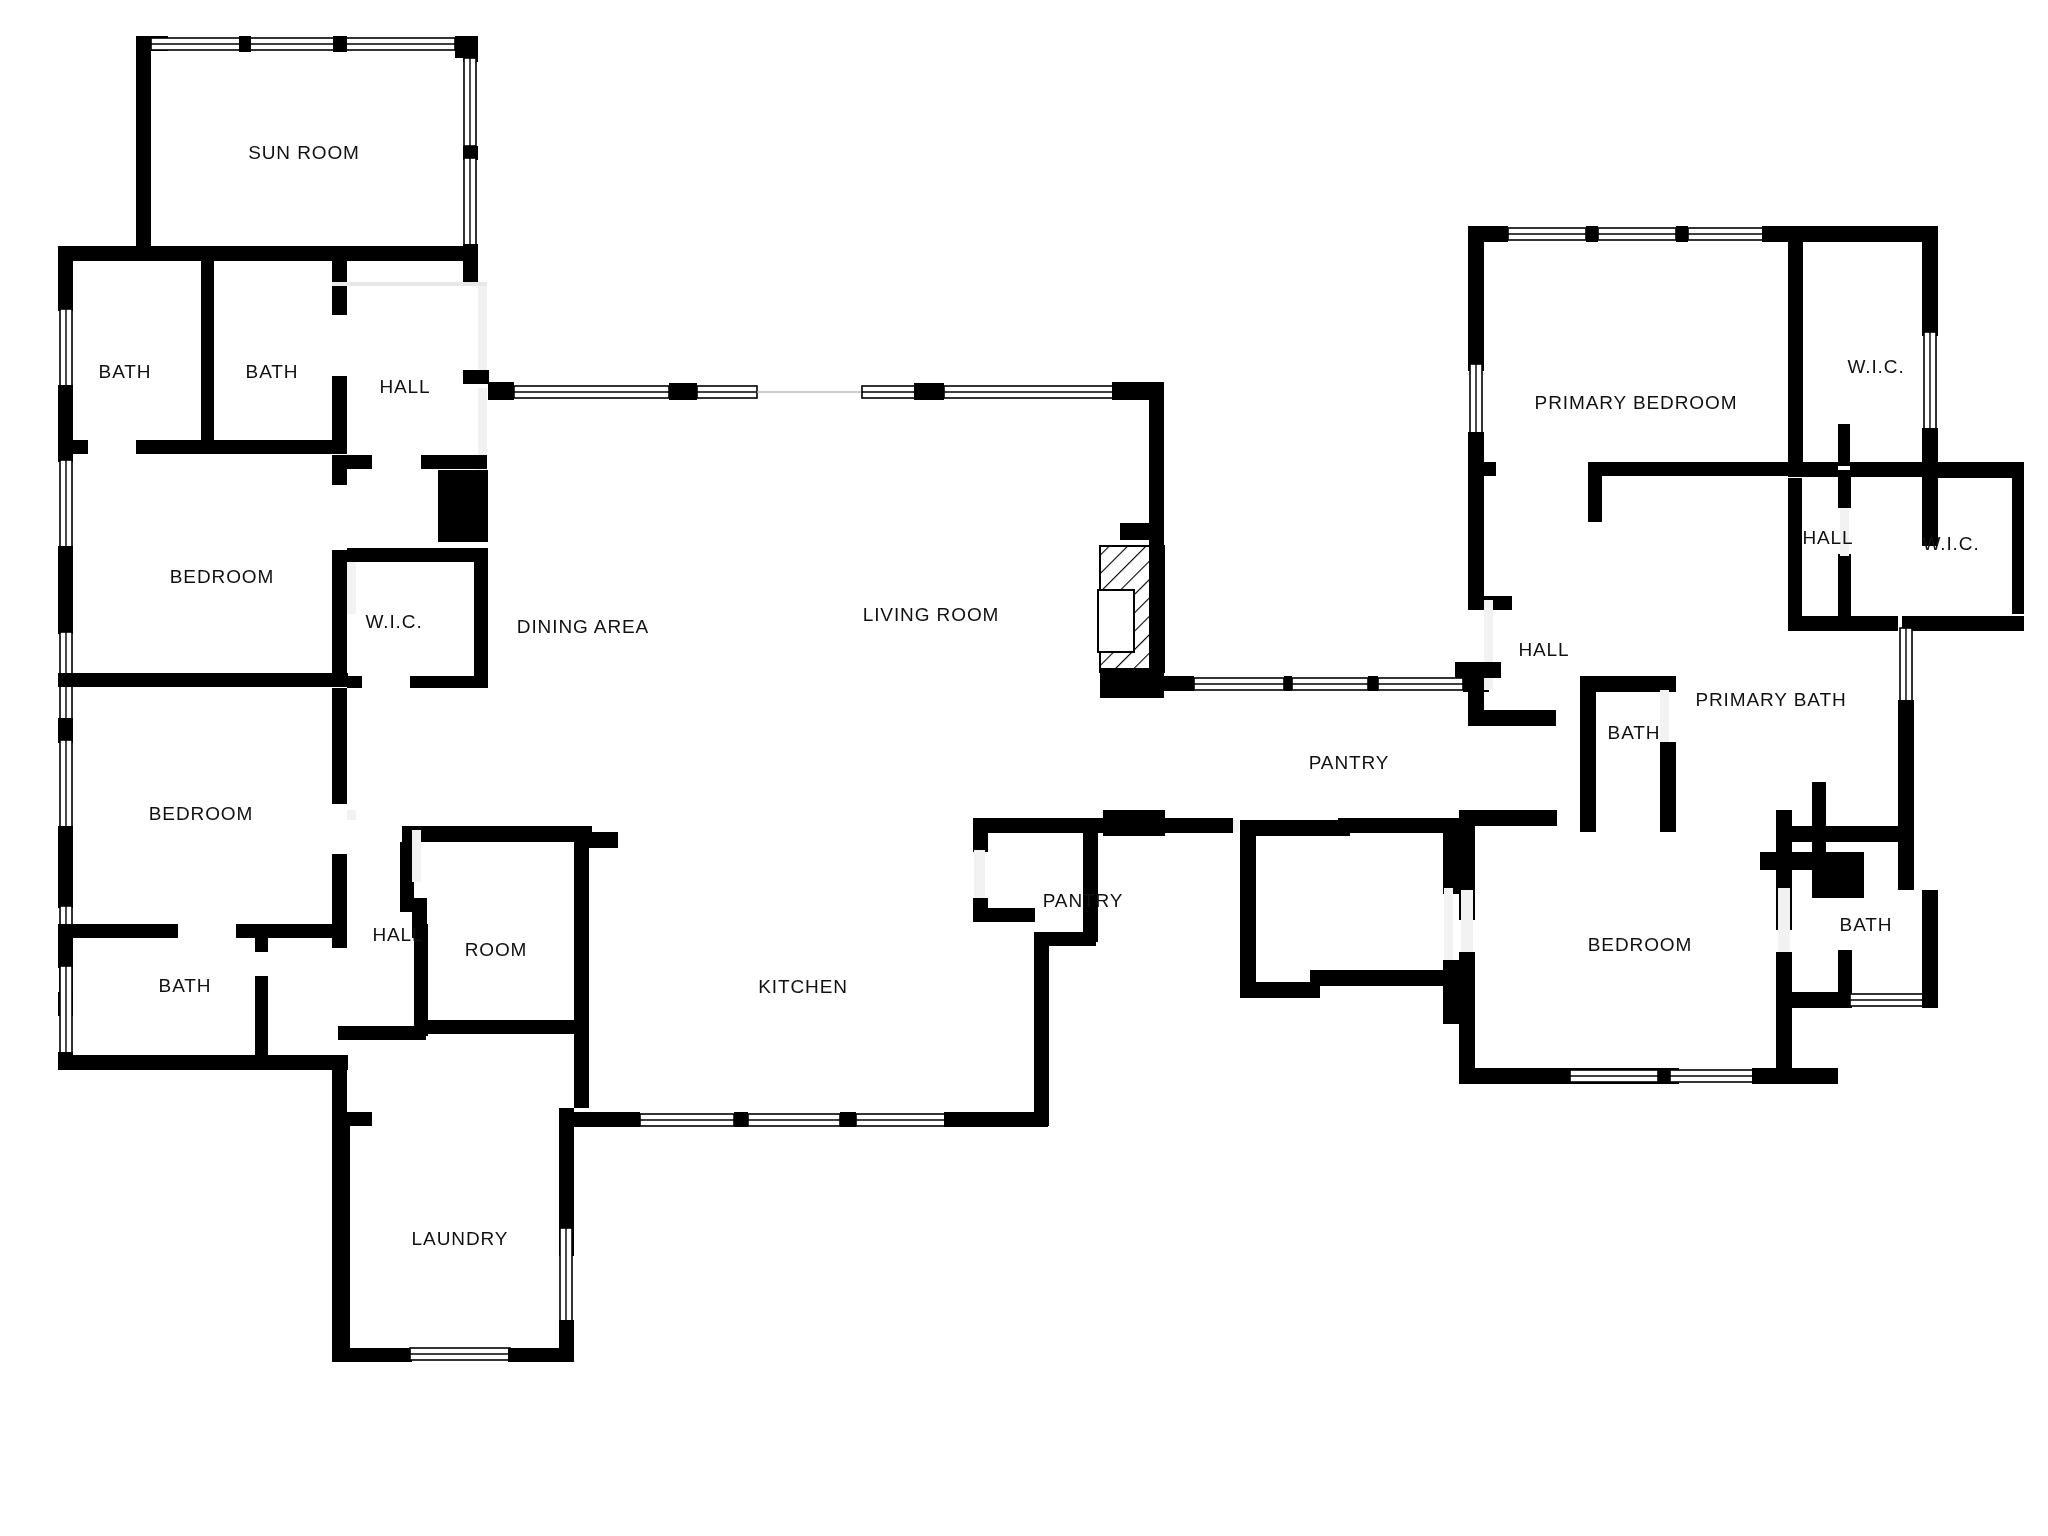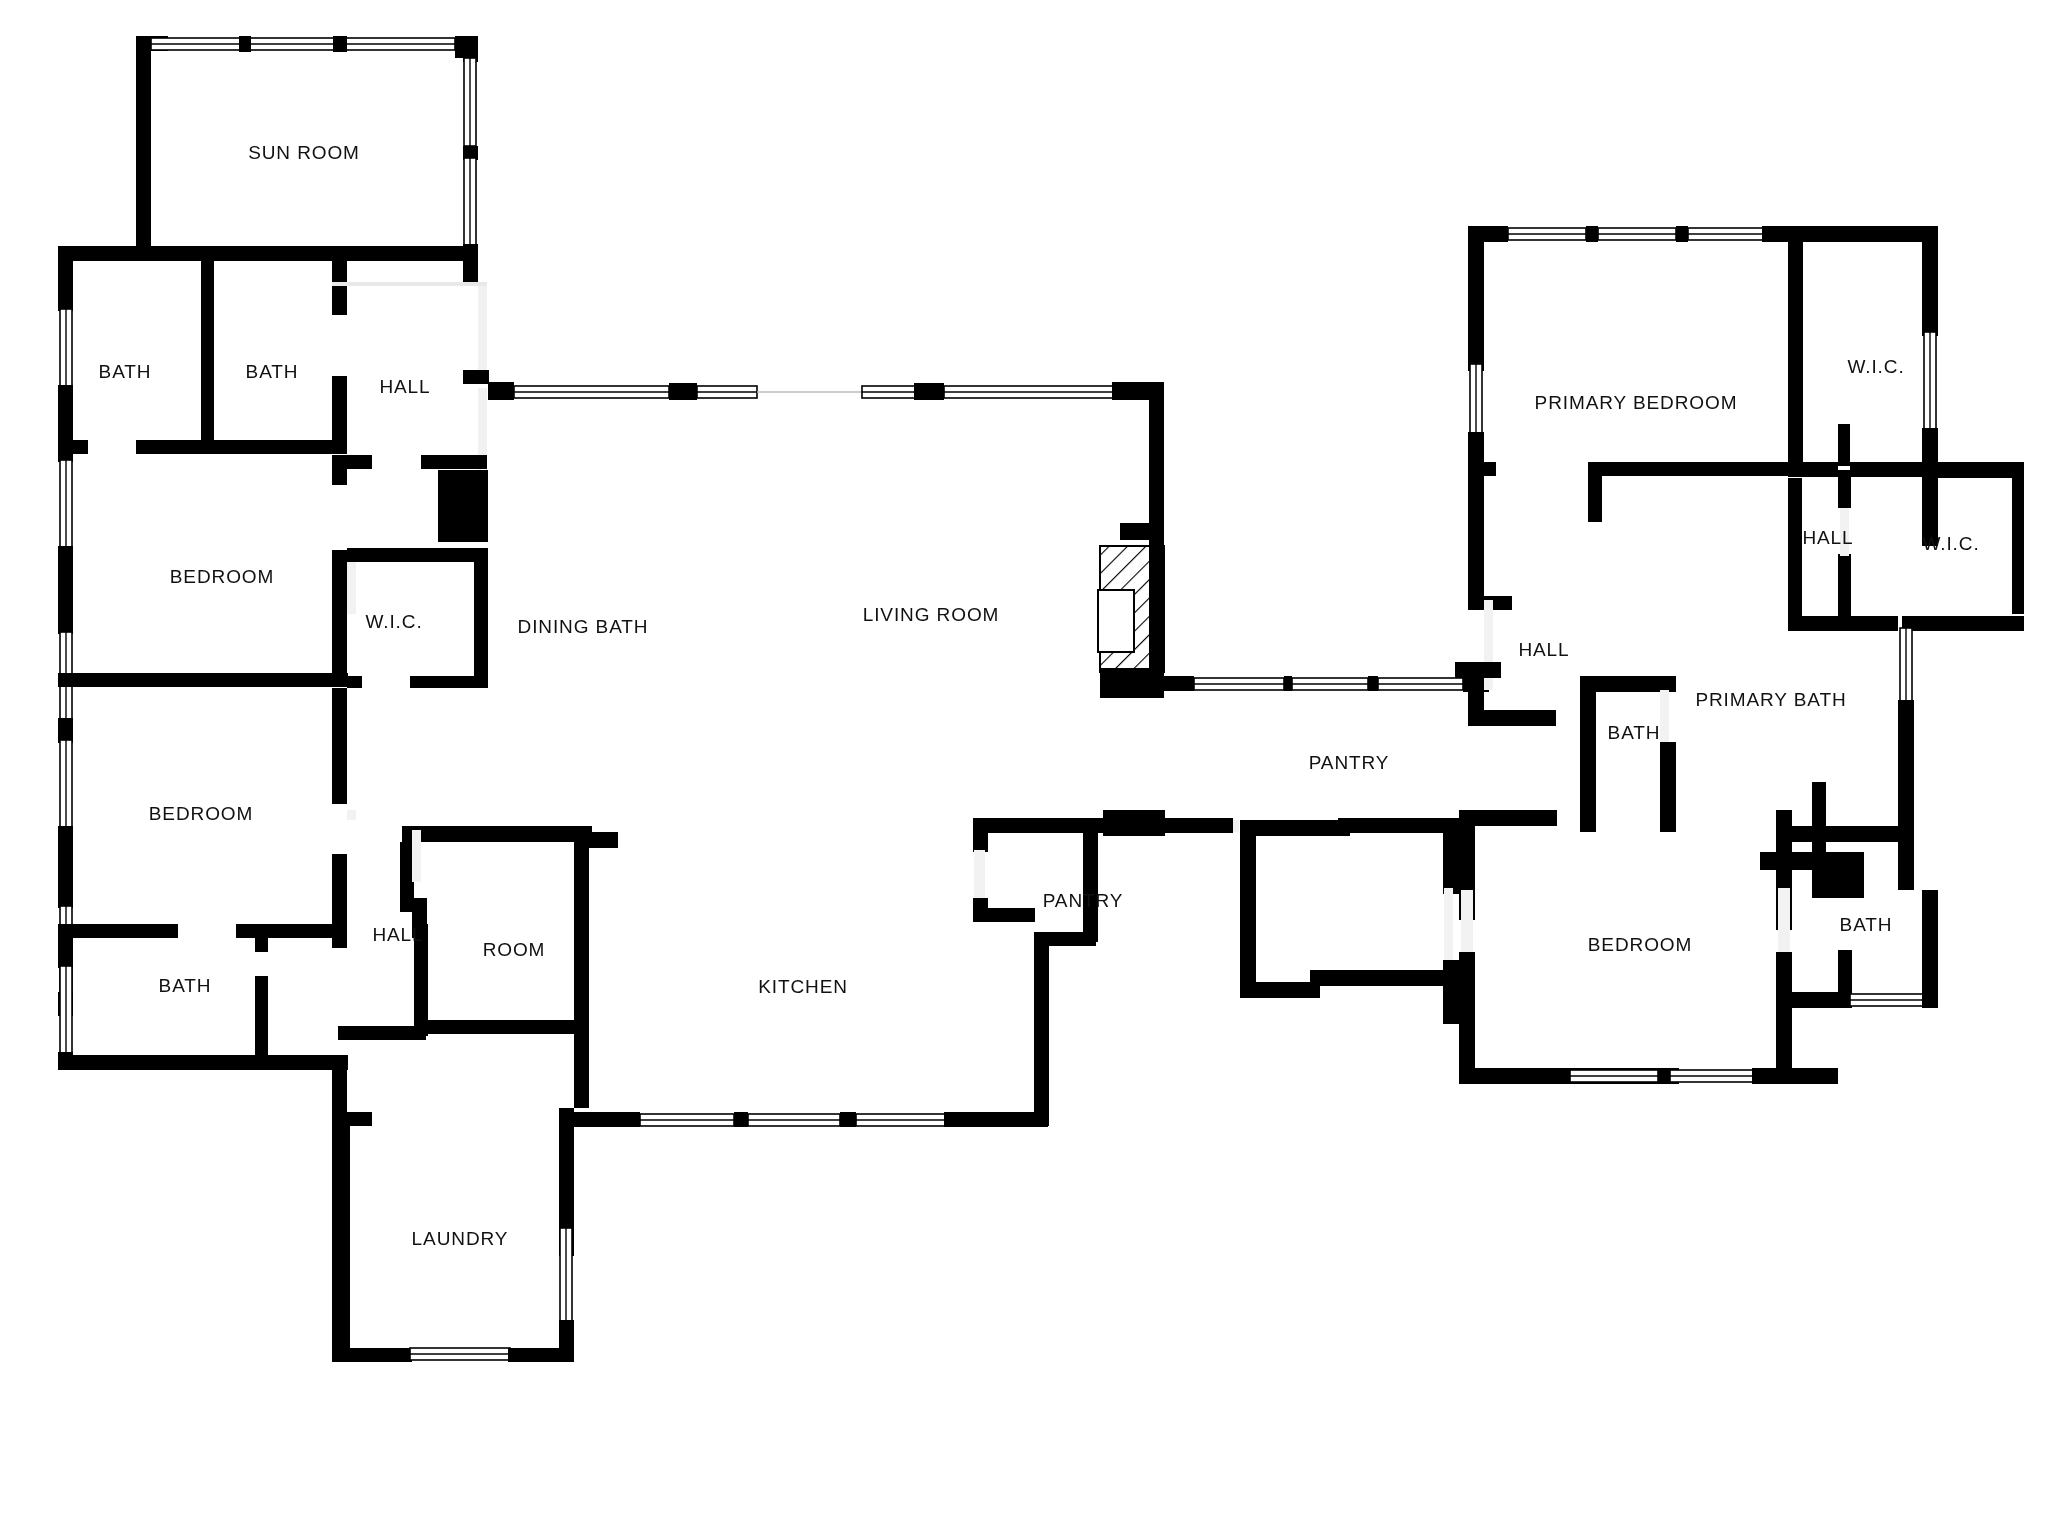--- a/index.html
+++ b/index.html
@@ -342,26 +342,26 @@
     </g>
 
   </svg>
 
   <div class="room-label" style="left:304px;  top:153px;">SUN ROOM</div>
   <div class="room-label" style="left:125px;  top:372px;">BATH</div>
   <div class="room-label" style="left:272px;  top:372px;">BATH</div>
   <div class="room-label" style="left:405px;  top:387px;">HALL</div>
   <div class="room-label" style="left:222px;  top:577px;">BEDROOM</div>
   <div class="room-label" style="left:394px;  top:622px;">W.I.C.</div>
-  <div class="room-label" style="left:583px;  top:627px;">DINING BATH</div>
+  <div class="room-label" style="left:583px;  top:627px;">DINING AREA</div>
   <div class="room-label" style="left:931px;  top:615px;">LIVING ROOM</div>
   <div class="room-label" style="left:201px;  top:814px;">BEDROOM</div>
   <div class="room-label" style="left:185px;  top:986px;">BATH</div>
   <div class="room-label" style="left:398px;  top:935px;">HALL</div>
-  <div class="room-label" style="left:496px;  top:950px;margin-left:18px;">ROOM</div>
+  <div class="room-label" style="left:496px;  top:950px;">ROOM</div>
   <div class="room-label" style="left:803px;  top:987px;">KITCHEN</div>
   <div class="room-label" style="left:1083px; top:901px;">PANTRY</div>
   <div class="room-label" style="left:460px;  top:1239px;">LAUNDRY</div>
   <div class="room-label" style="left:1636px; top:403px;">PRIMARY BEDROOM</div>
   <div class="room-label" style="left:1876px; top:367px;">W.I.C.</div>
   <div class="room-label" style="left:1828px; top:538px;">HALL</div>
   <div class="room-label" style="left:1951px; top:544px;">W.I.C.</div>
   <div class="room-label" style="left:1544px; top:650px;">HALL</div>
   <div class="room-label" style="left:1771px; top:700px;">PRIMARY BATH</div>
   <div class="room-label" style="left:1634px; top:733px;">BATH</div>

